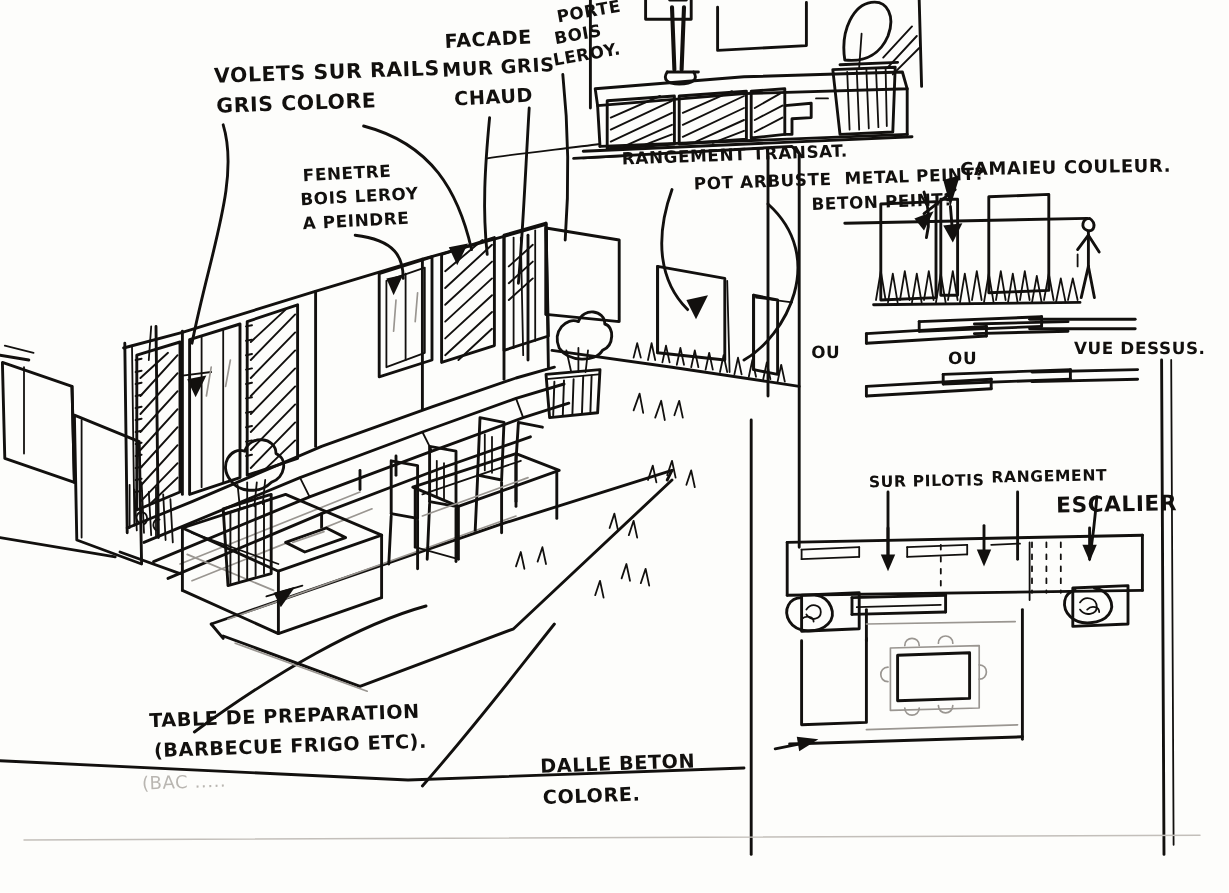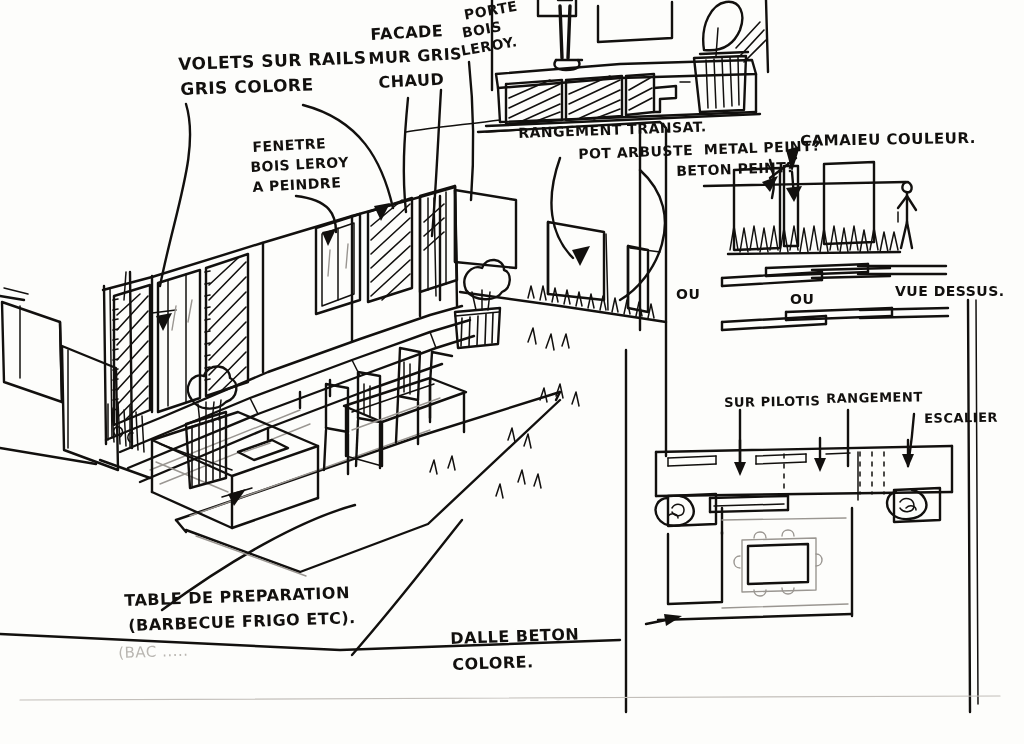--- a/index.html
+++ b/index.html
@@ -614,21 +614,21 @@
 
   <div class="ann" style="left:676px; top:287px; font-size:14px;">OU</div>
 
   <div class="ann" style="left:790px; top:292px; font-size:14px;">OU</div>
 
   <div class="ann" style="left:895px; top:284px; font-size:14px;">VUE DESSUS.</div>
 
   <div class="ann" style="left:724px; top:396px; font-size:13px; transform:rotate(-1deg); transform-origin:left top;">SUR PILOTIS</div>
 
   <div class="ann" style="left:826px; top:392px; font-size:13px; transform:rotate(-1deg); transform-origin:left top;">RANGEMENT</div>
-  <div class="ann" style="left:880px; top:412px; font-size:13px; transform:rotate(-1deg); transform-origin:left top;margin-left:44px;">ESCALIER</div>
+  <div class="ann" style="left:880px; top:412px; font-size:18px; transform:rotate(-1deg); transform-origin:left top;">ESCALIER</div>
 
   <div class="ann" style="left:124px; top:592px; font-size:16px; transform:rotate(-2deg); transform-origin:left top;">TABLE DE PREPARATION</div>
   <div class="ann" style="left:128px; top:617px; font-size:16px; transform:rotate(-2deg); transform-origin:left top;">(BARBECUE FRIGO ETC).</div>
 
   <div class="ann faint" style="left:118px; top:645px; font-size:15px; transform:rotate(-2deg); transform-origin:left top;">(BAC .....</div>
 
   <div class="ann" style="left:450px; top:630px; font-size:16px; transform:rotate(-2deg); transform-origin:left top;">DALLE BETON</div>
   <div class="ann" style="left:452px; top:656px; font-size:16px; transform:rotate(-2deg); transform-origin:left top;">COLORE.</div>
 
 </div>

